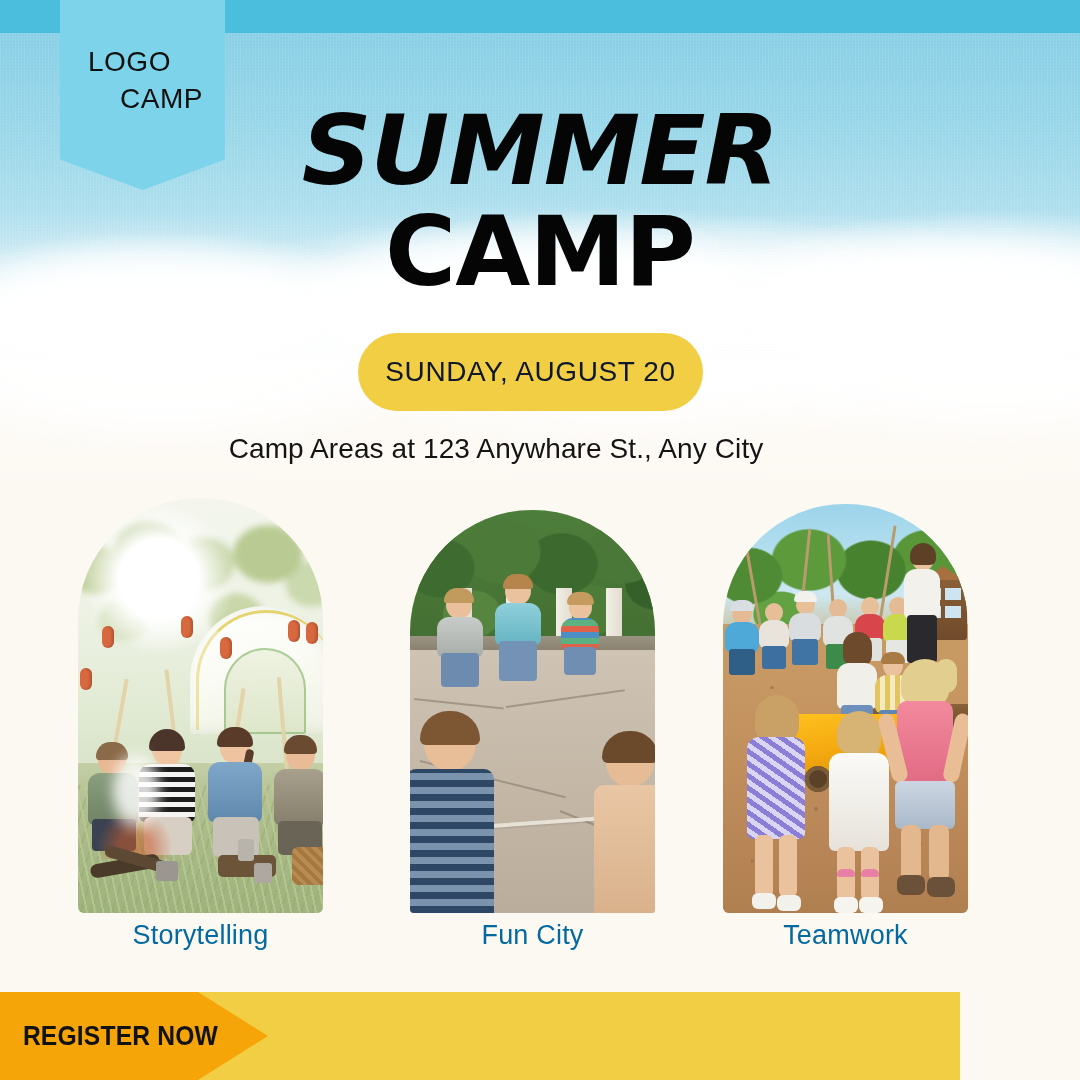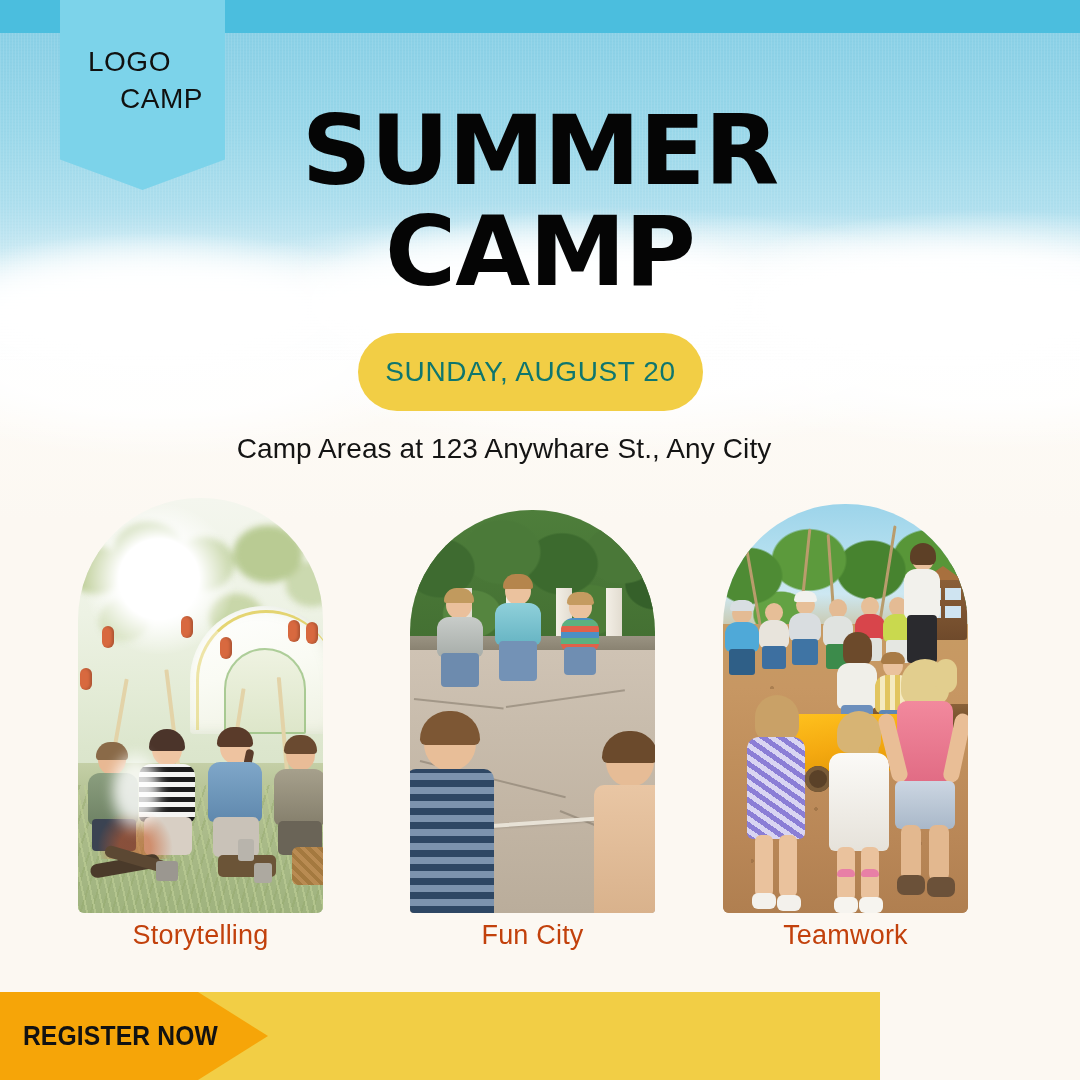--- a/index.html
+++ b/index.html
@@ -80,41 +80,41 @@
     position:absolute; left:0; top:104px; width:1080px;
     text-align:center; z-index:4;
   }
   .title-line {
     font-family:"DejaVu Sans", sans-serif;
     font-weight:700;
     color:#050505;
     line-height:.96;
     letter-spacing:-1px;
   }
-  .title-line.t1 { font-size:97px; }
+  .title-line.t1 { font-size:97px;font-style:italic; }
   .title-line.t2 { font-size:97px; margin-top:8px; }
 
   
   .date-pill {
     position:absolute; left:358px; top:333px;
     width:345px; height:78px;
     background:#F2CE45;
     border-radius:39px;
     display:flex; align-items:center; justify-content:center;
     z-index:4;
   }
   .date-pill span {
-    font-size:28px; letter-spacing:.6px; color:#0f766e; font-weight:400;
+    font-size:28px; letter-spacing:.6px; color:#0f172a; font-weight:400;
   }
 
   
   .address {
     position:absolute; left:0; top:433px; width:992px;
     text-align:center; z-index:4;
-    font-size:28px; color:#141414; letter-spacing:.1px;margin-left:8px;
+    font-size:28px; color:#141414; letter-spacing:.1px;
   }
 
   
   .photo-row {
     position:absolute; left:0; top:498px; width:1080px; height:420px;
     z-index:3;
   }
   .photo {
     position:absolute; top:0; width:245px; height:415px;
     border-radius:122px 122px 6px 6px;
@@ -237,29 +237,29 @@
     position:absolute; background:linear-gradient(170deg,#FFC21E 0%,#F4A910 55%,#E09605 100%);
     border-radius:6px 6px 30px 30px;
   }
   .barrow-wheel { position:absolute; width:26px; height:26px; border-radius:50%; background:#5A4128; box-shadow:inset 0 0 0 4px #7A5C39; }
   .pole { position:absolute; width:3px; background:#B99C6C; border-radius:2px; transform-origin:bottom center; }
 
   
   .captions { position:absolute; left:0; top:920px; width:1080px; height:55px; z-index:4; }
   .caption {
     position:absolute; top:0; text-align:center;
-    font-size:27px; color:#c2410c; letter-spacing:.2px;
+    font-size:27px; color:#0369a1; letter-spacing:.2px;
   }
   .caption.c1 { left:78px;  width:245px; }
   .caption.c2 { left:410px; width:245px; }
   .caption.c3 { left:723px; width:245px; }
 
   
   .footer {
-    position:absolute; left:0; bottom:0; width:880px; height:88px;
+    position:absolute; left:0; bottom:0; width:960px; height:88px;
     background:#F2CE45; z-index:6;
   }
   .register-chevron {
     position:absolute; left:0; top:0; width:268px; height:88px;
     background:#F6A508;
     clip-path:polygon(0 0, 198px 0, 268px 50%, 198px 100%, 0 100%);
     display:flex; align-items:center;
   }
   .register-chevron span {
     padding-left:26px;

